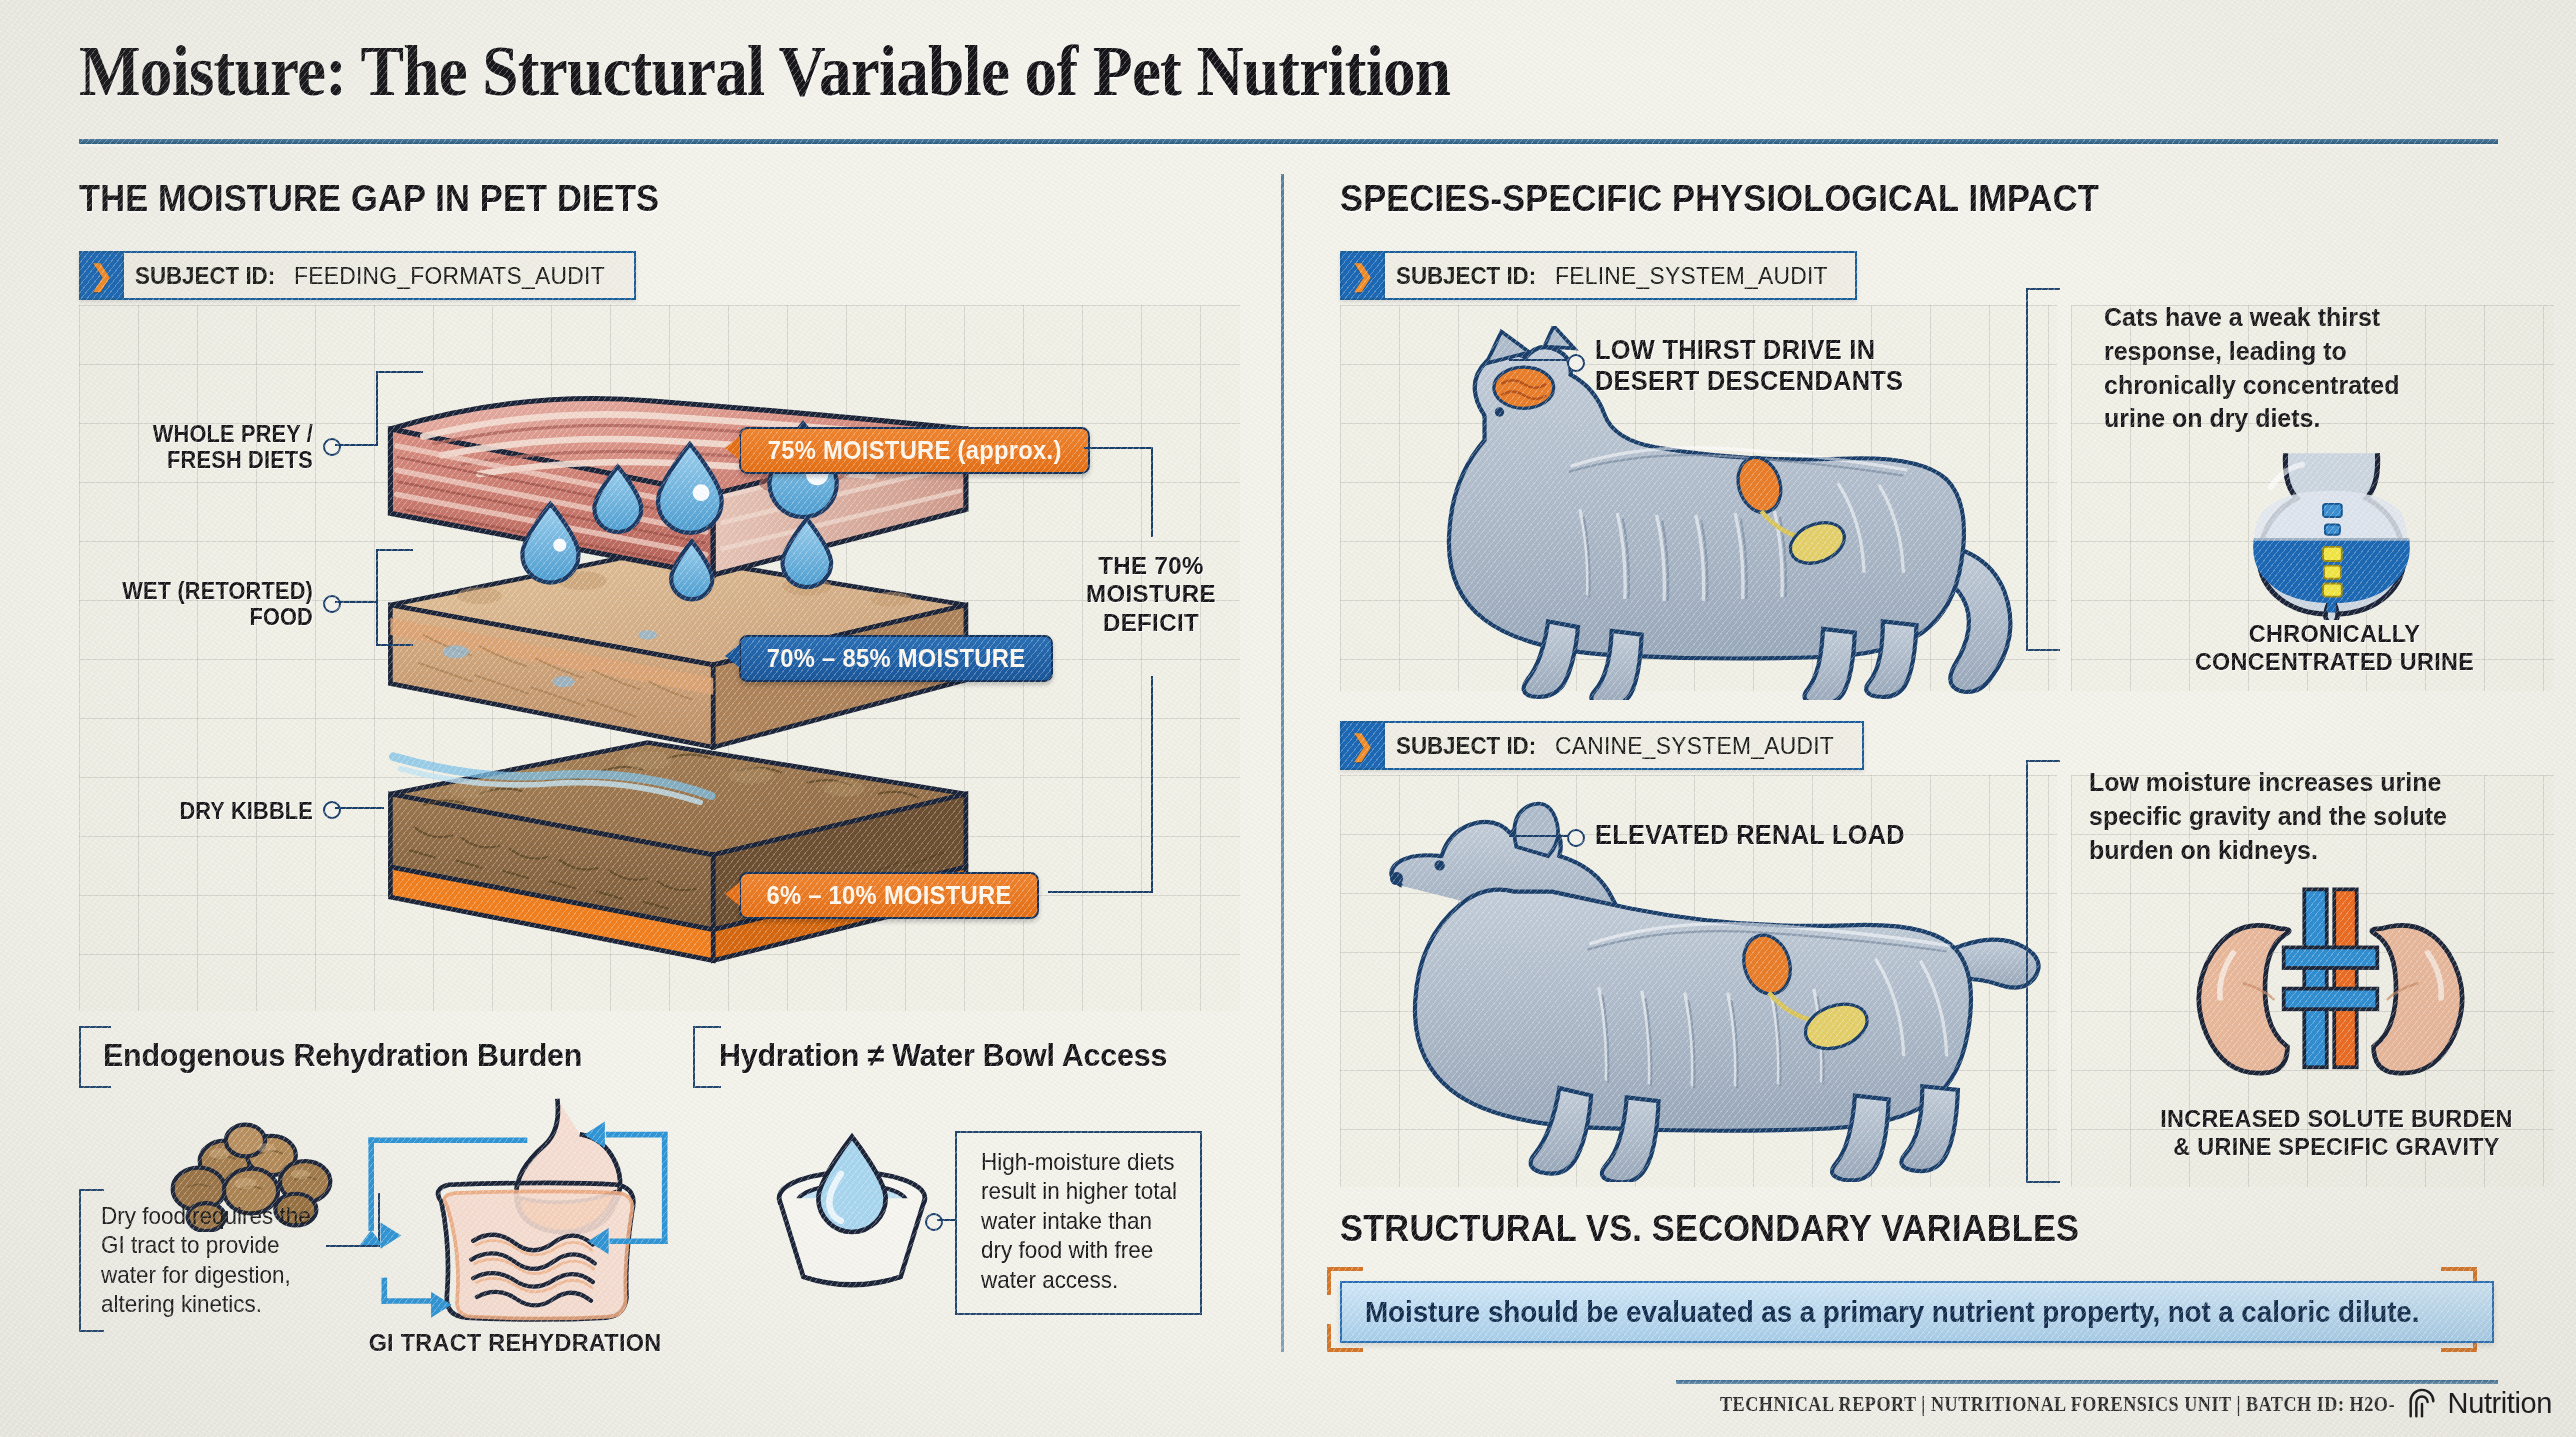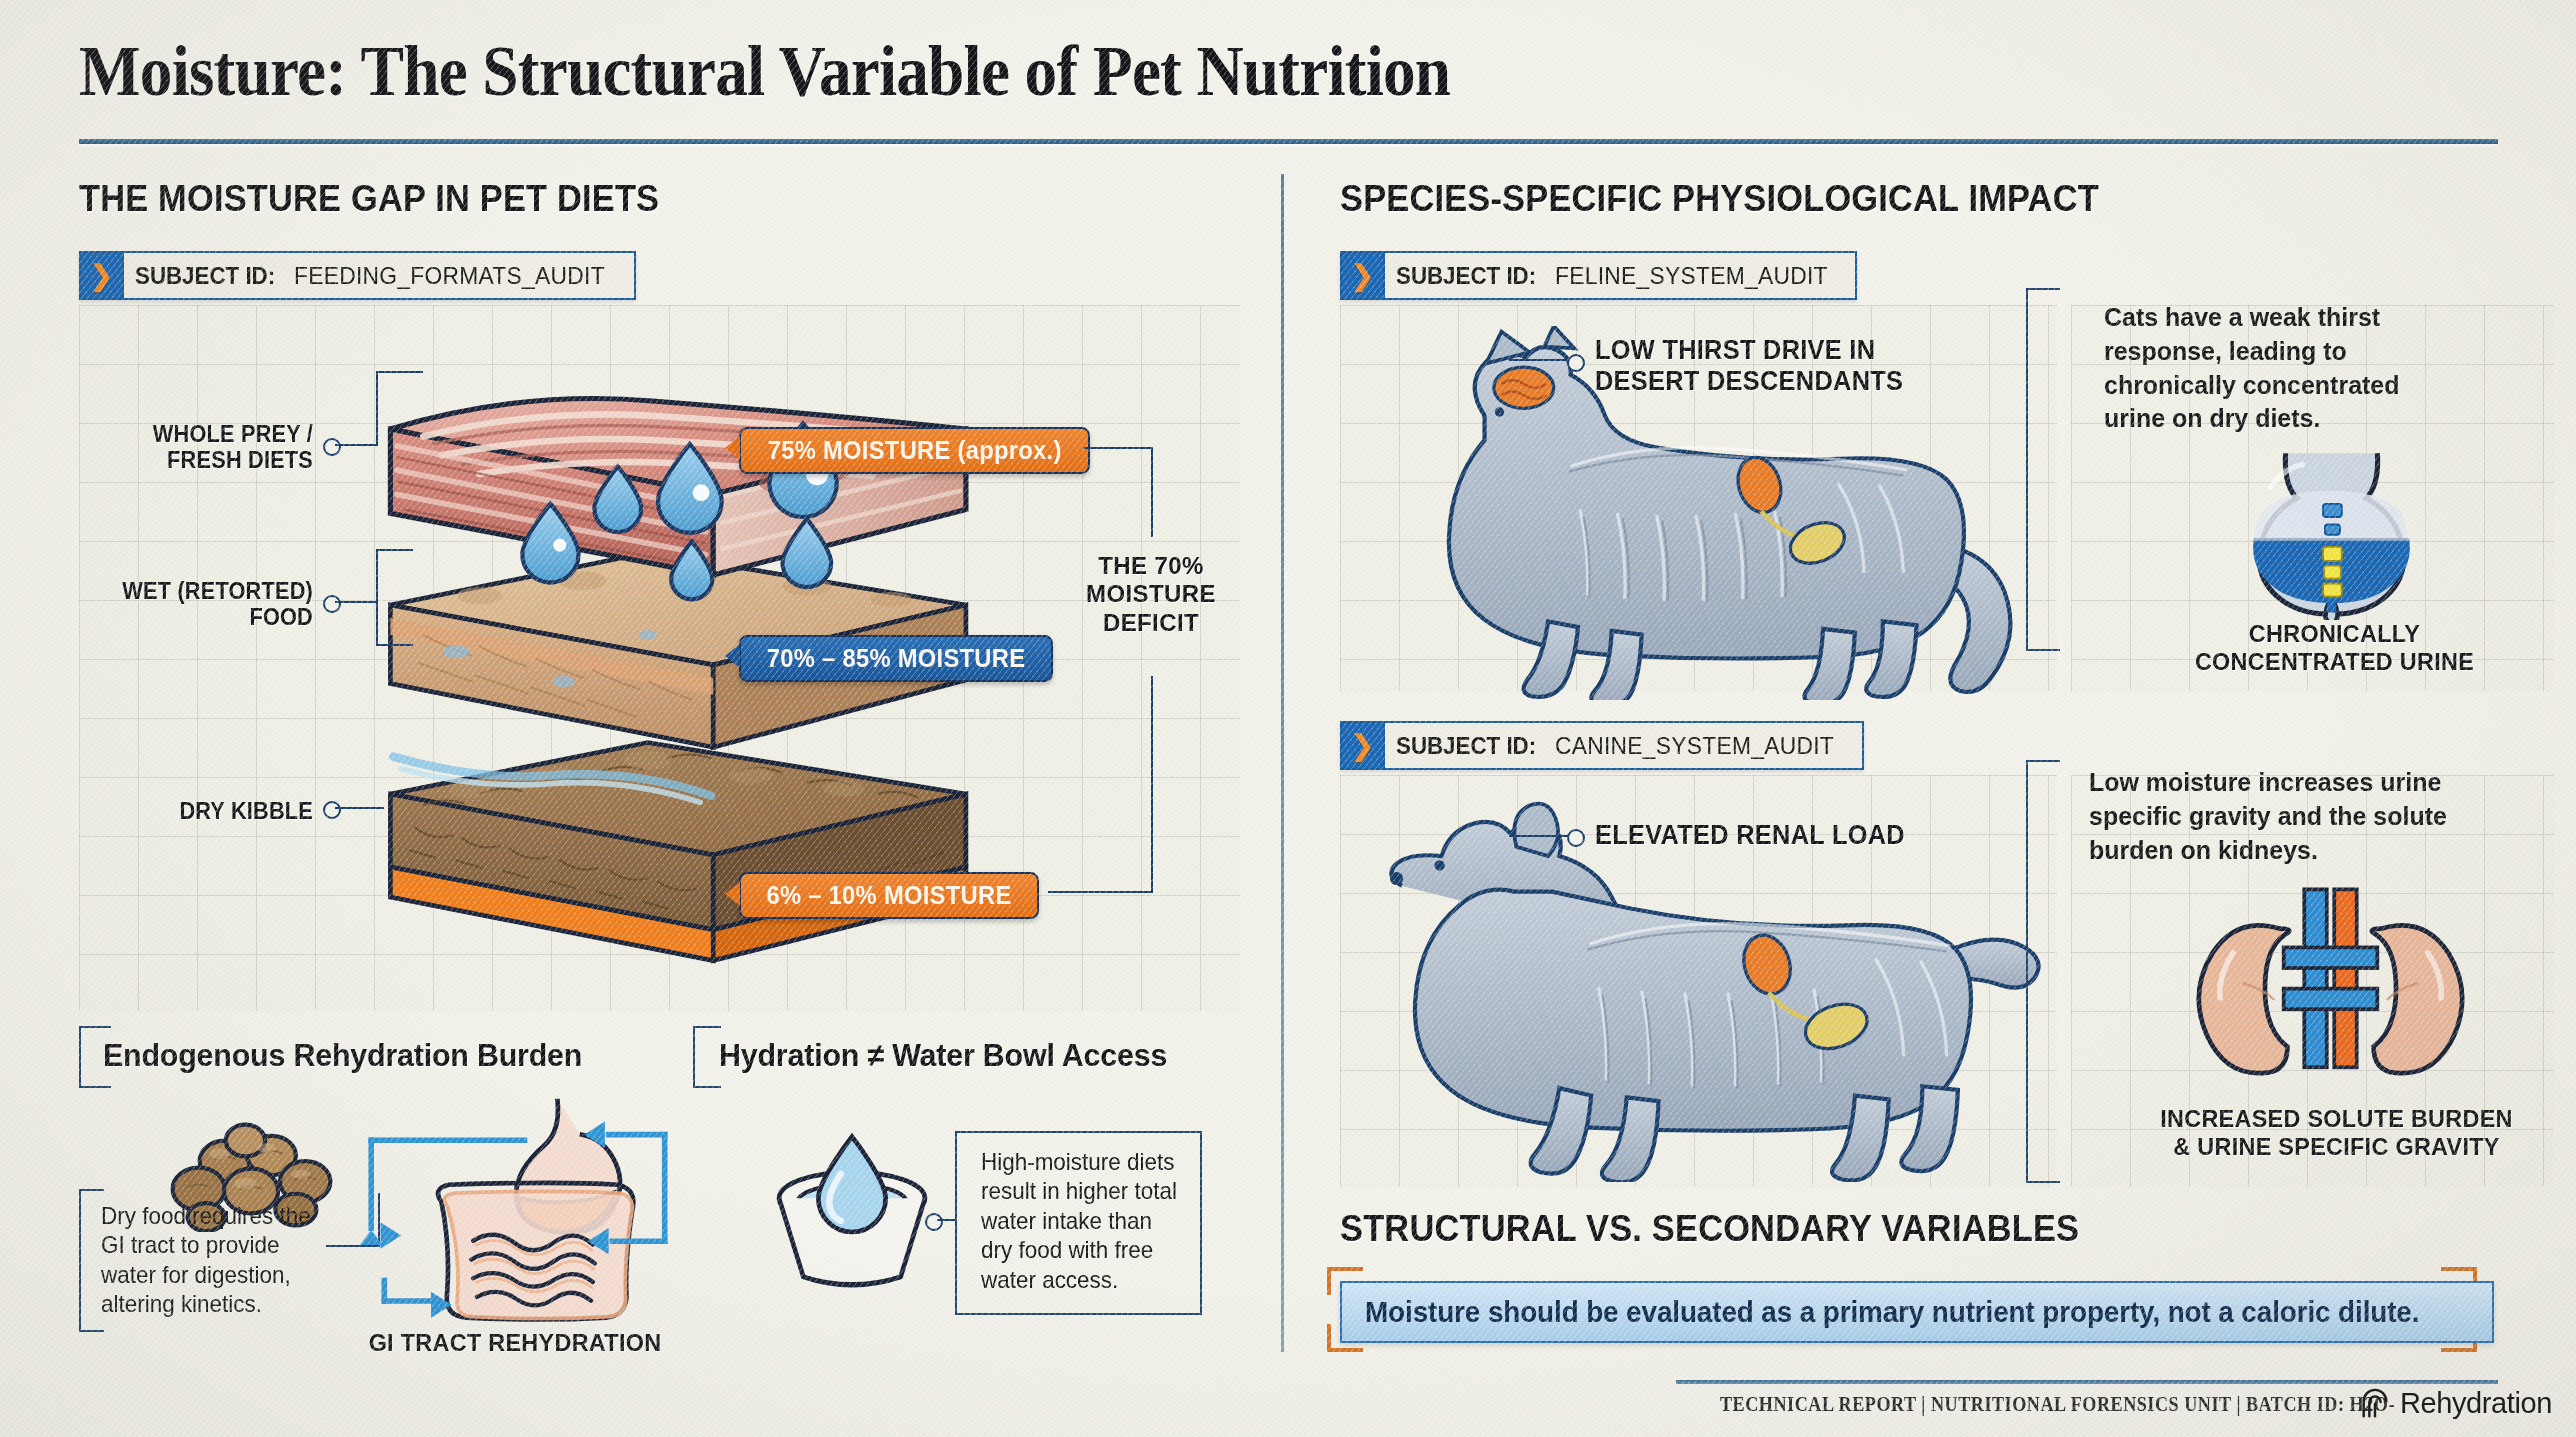--- a/index.html
+++ b/index.html
@@ -709,18 +709,18 @@
 <div id="foot-rule"></div>
 <div id="footer-text">TECHNICAL REPORT | NUTRITIONAL FORENSICS UNIT | BATCH ID: H2O-</div>
 <div id="wm">
   <svg width="34" height="32" viewBox="0 0 36 34">
     <g fill="none" stroke="#1e1e20" stroke-width="2.6" stroke-linecap="round">
       <path d="M6 30 V14 a12 12 0 0 1 24 0"></path>
       <path d="M12 30 V15 a6 6 0 0 1 12 0"></path>
       <path d="M18 30 V17"></path>
     </g>
   </svg>
-  <span id="wm-name">Rehydration</span>
+  <span id="wm-name">Nutrition</span>
 </div>
 
 <div class="vignette"></div>
 <div class="paper-grain"></div>
 
 
 </body></html>

